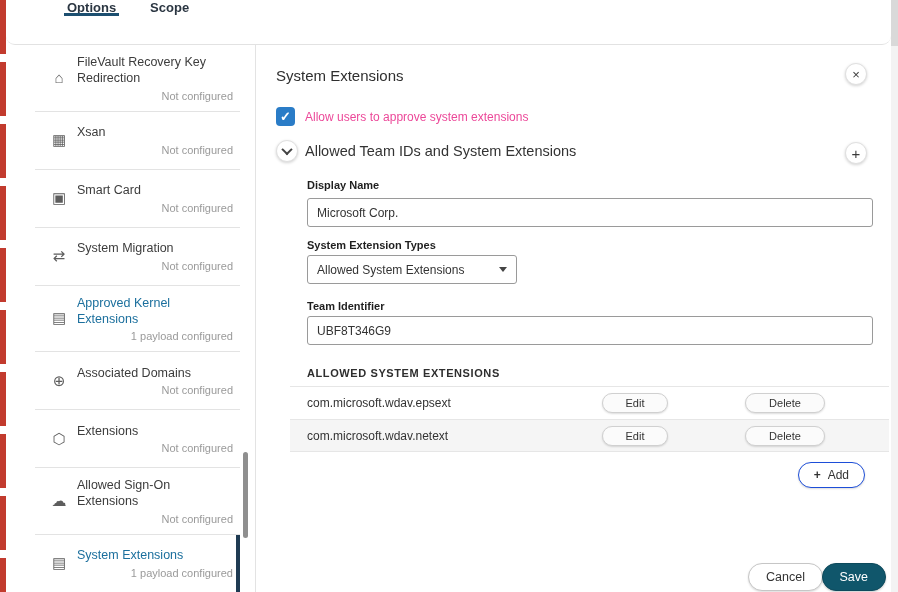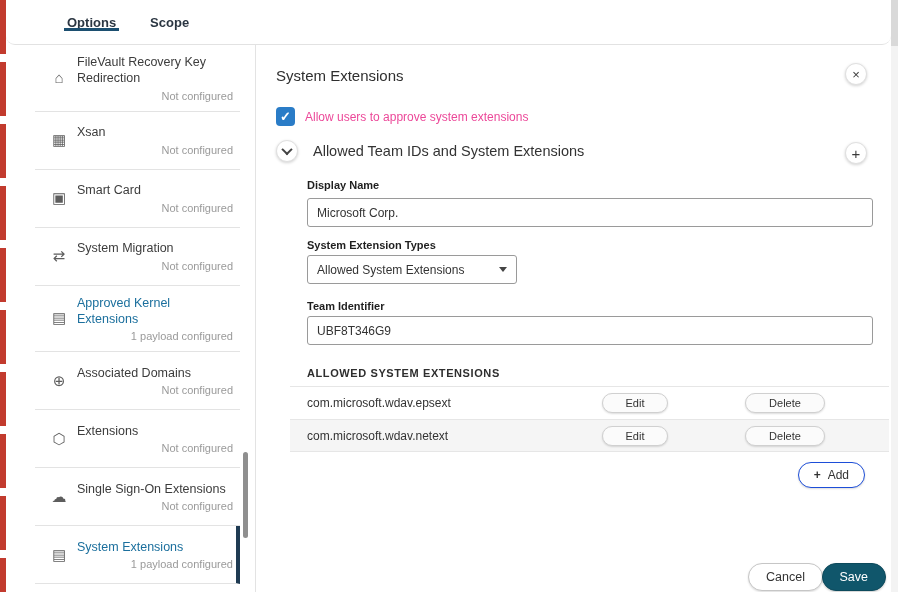--- a/index.html
+++ b/index.html
@@ -10,21 +10,21 @@
     background:#fff;
     font-family:"Liberation Sans", sans-serif;
     color:#333;
   }
   
   .rail { position:absolute; left:0; top:0; width:6px; height:592px;
     background: repeating-linear-gradient(180deg,#c23b2e 0 54px,#ffffff 54px 62px); }
 
   
   .topbar { position:absolute; left:6px; top:0; right:7px; height:45px; background:#fff;
-    border-bottom:1px solid #e2e2e2; display:flex; align-items:center; gap:28px; padding-left:58px;border-radius:9px; }
+    border-bottom:1px solid #e2e2e2; display:flex; align-items:flex-start; gap:28px; padding-left:58px;border-radius:9px; }
   .tab { font-size:13px; font-weight:700; color:#2b3642; display:flex; align-items:center;
     position:relative; padding:0 3px; cursor:pointer; }
   .tab.active::after { content:""; position:absolute; left:0; right:0; bottom:-1px; height:3px; background:#1c4f70; }
 
   
   .sidebar { position:absolute; left:35px; top:45px; width:205px; bottom:0; overflow:hidden; background:#fff; }
   .side-item { display:flex; align-items:center; min-height:58px; border-bottom:1px solid #e3e3e3;
     padding:9px 0 9px 6px; cursor:pointer; }
   .side-icon { flex:none; width:36px; text-align:center; font-size:15px; color:#5d5d5d; }
   .side-text { width:156px; display:block; }
@@ -46,21 +46,21 @@
     box-shadow:0 1px 3px rgba(0,0,0,.18); display:flex; align-items:center; justify-content:center;
     font-size:13px; color:#3a3a3a; cursor:pointer; }
   .close-btn { position:absolute; right:24px; top:18px; }
   .plus-btn  { position:absolute; right:24px; top:97px; font-size:15px; }
 
   .chk-row { position:absolute; left:20px; top:62px; display:flex; align-items:center; gap:10px; }
   .checkbox { width:19px; height:19px; border-radius:4px; background:#2a7cc7; color:#fff;
     display:flex; align-items:center; justify-content:center; font-size:13px; font-weight:700; cursor:pointer; }
   .chk-label { font-size:12px; color:#ec4899; }
 
-  .sec-row { position:absolute; left:20px; top:95px; display:flex; align-items:center; gap:15px; }
+  .sec-row { position:absolute; left:20px; top:95px; display:flex; align-items:center; gap:7px; }
   .chev { width:8px; height:8px; border-left:2px solid #444; border-bottom:2px solid #444;
     transform:rotate(-45deg) translate(1px,-1px); }
   .sec-title { font-size:14.5px; font-weight:500; color:#333; }
 
   .lbl { position:absolute; font-size:11px; font-weight:700; color:#1f1f1f; }
   .lbl-display { left:51px; top:134px; }
   .lbl-type    { left:51px; top:194px; }
   .lbl-team    { left:51px; top:255px; }
 
   .inp { position:absolute; left:51px; width:566px; height:29px; border:1px solid #9a9a9a; border-radius:3px;
@@ -154,21 +154,21 @@
   <div class="side-item">
     <span class="side-icon">⬡</span>
     <span class="side-text">
       <span class="side-title">Extensions</span>
       <span class="side-sub">Not configured</span>
     </span>
   </div>
   <div class="side-item">
     <span class="side-icon">☁</span>
     <span class="side-text">
-      <span class="side-title">Single Sign-On Extensions</span>
+      <span class="side-title">Allowed Sign-On Extensions</span>
       <span class="side-sub">Not configured</span>
     </span>
   </div>
   <div class="side-item link selected">
     <span class="side-icon">▤</span>
     <span class="side-text">
       <span class="side-title">System Extensions</span>
       <span class="side-sub">1 payload configured</span>
     </span>
   </div>

